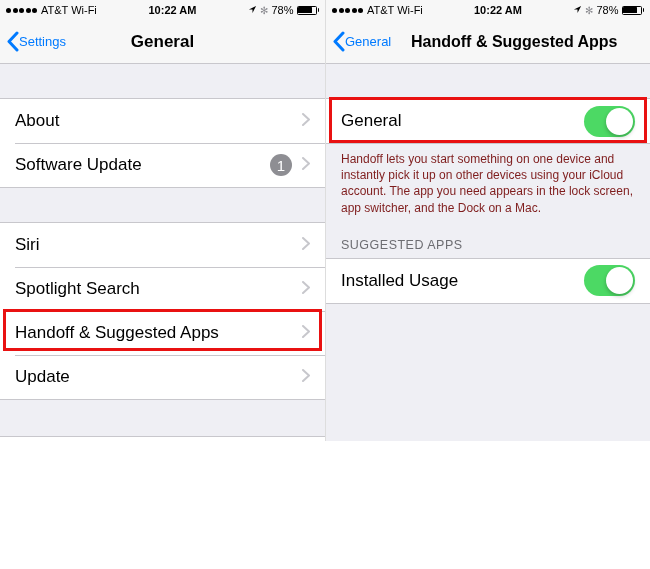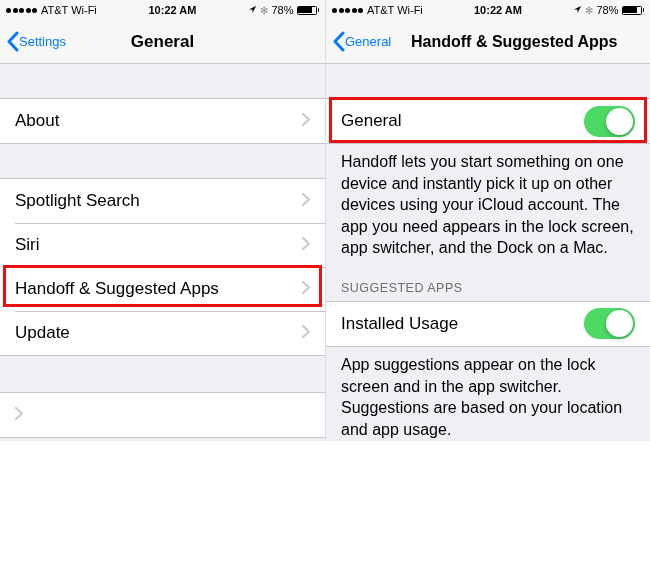--- a/index.html
+++ b/index.html
@@ -125,22 +125,22 @@
   .toggle-knob {
     width: 27px; height: 27px;
     background: #fff;
     border-radius: 50%;
     position: absolute;
     top: 2px;
     box-shadow: 0 2px 4px rgba(0,0,0,0.25);
   }
   .toggle.on .toggle-knob { right: 2px; }
   .footer-text {
-    font-size: 16px;
-    color: #000000;
+    font-size: 12px;
+    color: #7f1d1d;
     padding: 7px 15px 8px 15px;
     line-height: 1.35;
   }
   .section-header {
     font-size: 12.5px;
     color: #6d6d72;
     padding: 14px 11px 6px 15px;
     text-transform: uppercase;
     letter-spacing: 0.5px;
   }
@@ -190,32 +190,39 @@
 
   <div class="content">
     <div class="group-spacer"></div>
     <div class="group">
       <div class="cell">
         <span class="cell-label">About</span>
         <span class="chevron-right"><svg width="8" height="13" viewBox="0 0 8 13">
               <polyline points="1,1 7,6.5 1,12" fill="none" stroke="#c7c7cc" stroke-width="2" stroke-linecap="round" stroke-linejoin="round"></polyline>
             </svg></span>
       </div>
+      <div class="cell">
+        <span class="cell-label">Software Update</span>
+        <span class="badge">1</span>
+        <span class="chevron-right"><svg width="8" height="13" viewBox="0 0 8 13">
+              <polyline points="1,1 7,6.5 1,12" fill="none" stroke="#c7c7cc" stroke-width="2" stroke-linecap="round" stroke-linejoin="round"></polyline>
+            </svg></span>
+      </div>
     </div>
 
     <div class="group-spacer"></div>
     <div class="group" style="position:relative">
       <div class="cell">
+        <span class="cell-label">Siri</span>
+        <span class="chevron-right"><svg width="8" height="13" viewBox="0 0 8 13">
+              <polyline points="1,1 7,6.5 1,12" fill="none" stroke="#c7c7cc" stroke-width="2" stroke-linecap="round" stroke-linejoin="round"></polyline>
+            </svg></span>
+      </div>
+      <div class="cell">
         <span class="cell-label">Spotlight Search</span>
-        <span class="chevron-right"><svg width="8" height="13" viewBox="0 0 8 13">
-              <polyline points="1,1 7,6.5 1,12" fill="none" stroke="#c7c7cc" stroke-width="2" stroke-linecap="round" stroke-linejoin="round"></polyline>
-            </svg></span>
-      </div>
-      <div class="cell">
-        <span class="cell-label">Siri</span>
         <span class="chevron-right"><svg width="8" height="13" viewBox="0 0 8 13">
               <polyline points="1,1 7,6.5 1,12" fill="none" stroke="#c7c7cc" stroke-width="2" stroke-linecap="round" stroke-linejoin="round"></polyline>
             </svg></span>
       </div>
       <div class="cell">
         <span class="cell-label">Handoff &amp; Suggested Apps</span>
         <span class="chevron-right"><svg width="8" height="13" viewBox="0 0 8 13">
               <polyline points="1,1 7,6.5 1,12" fill="none" stroke="#c7c7cc" stroke-width="2" stroke-linecap="round" stroke-linejoin="round"></polyline>
             </svg></span>
       </div>
@@ -303,15 +310,14 @@
 
     <div class="section-header">SUGGESTED APPS</div>
     <div class="group">
       <div class="cell">
         <span class="cell-label">Installed Usage</span>
         <span class="toggle on">
             <span class="toggle-knob"></span>
           </span>
       </div>
     </div>
-    <div class="footer-text">App suggestions appear on the lock screen and in the app switcher. Suggestions are based on your location and app usage.</div>
   </div>
 </div>
 
 </body></html>

